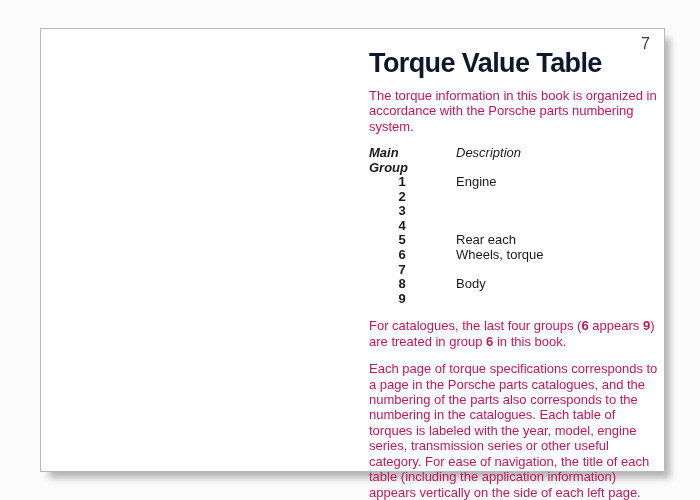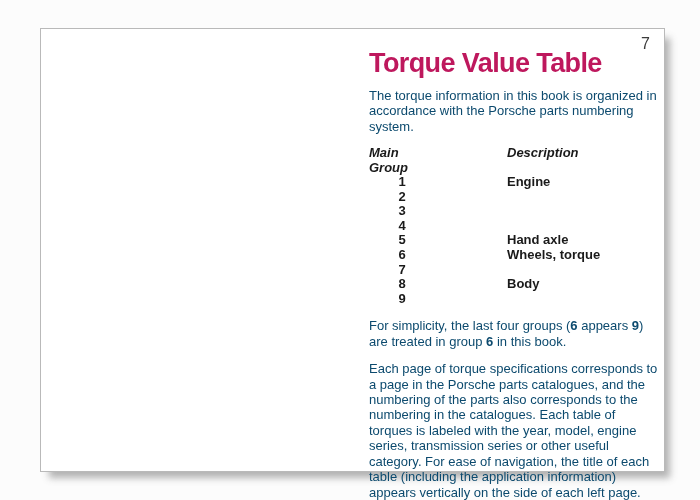--- a/index.html
+++ b/index.html
@@ -36,44 +36,44 @@
     left: 328px;
     top: 20px;
     width: 290px;
     color: #1a1a1a;
   }
   h1.title {
     font-size: 27px;
     font-weight: bold;
     letter-spacing: -0.6px;
     line-height: 1.1;
-    color: #be185d;
+    color: #0f172a;
     margin-bottom: 9px;
   }
   p.body-text {
     font-size: 13px;
     line-height: 15.4px;
     margin-bottom: 12px;
-    color: #0c4a6e;
+    color: #be185d;
   }
   .torque-table {
     font-size: 13px;
     line-height: 14.6px;
     margin-bottom: 12px;
   }
-  .t-row { display: flex; gap: 40px; }
+  .t-row { display: flex; }
   .col-num {
     width: 66px;
     flex: 0 0 66px;
     text-align: center;
     font-weight: bold;
   }
   .col-desc {
-    margin-left: 32px;
-    font-weight: bold;
+    margin-left: 21px;
+    font-weight: normal;
     text-align: center;
   }
   .t-row.header .col-num {
     text-align: left;
     font-style: italic;
   }
   .t-row.header .col-desc {
     font-style: italic;
   }
   .bold { font-weight: bold; }
@@ -105,37 +105,37 @@
           <span class="col-num">2</span>
         </div>
         <div class="t-row">
           <span class="col-num">3</span>
         </div>
         <div class="t-row">
           <span class="col-num">4</span>
         </div>
         <div class="t-row">
           <span class="col-num">5</span>
-          <span class="col-desc">Hand axle</span>
+          <span class="col-desc">Rear each</span>
         </div>
         <div class="t-row">
           <span class="col-num">6</span>
           <span class="col-desc">Wheels, torque</span>
         </div>
         <div class="t-row">
           <span class="col-num">7</span>
         </div>
         <div class="t-row">
           <span class="col-num">8</span>
           <span class="col-desc">Body</span>
         </div>
         <div class="t-row">
           <span class="col-num">9</span>
         </div>
       </div>
 
-      <p class="body-text"><span>For simplicity, the last four groups (</span><span class="bold">6</span><span> appears </span><span class="bold">9</span><span>) are treated in group </span><span class="bold">6</span><span> in this book.</span></p>
+      <p class="body-text"><span>For catalogues, the last four groups (</span><span class="bold">6</span><span> appears </span><span class="bold">9</span><span>) are treated in group </span><span class="bold">6</span><span> in this book.</span></p>
 
       <p class="body-text">Each page of torque specifications corresponds to a page in the Porsche parts catalogues, and the numbering of the parts also corresponds to the numbering in the catalogues. Each table of torques is labeled with the year, model, engine series, transmission series or other useful category. For ease of navigation, the title of each table (including the application information) appears vertically on the side of each left page.</p>
 
     </div>
   </div>
 </div>
 
 </body></html>

